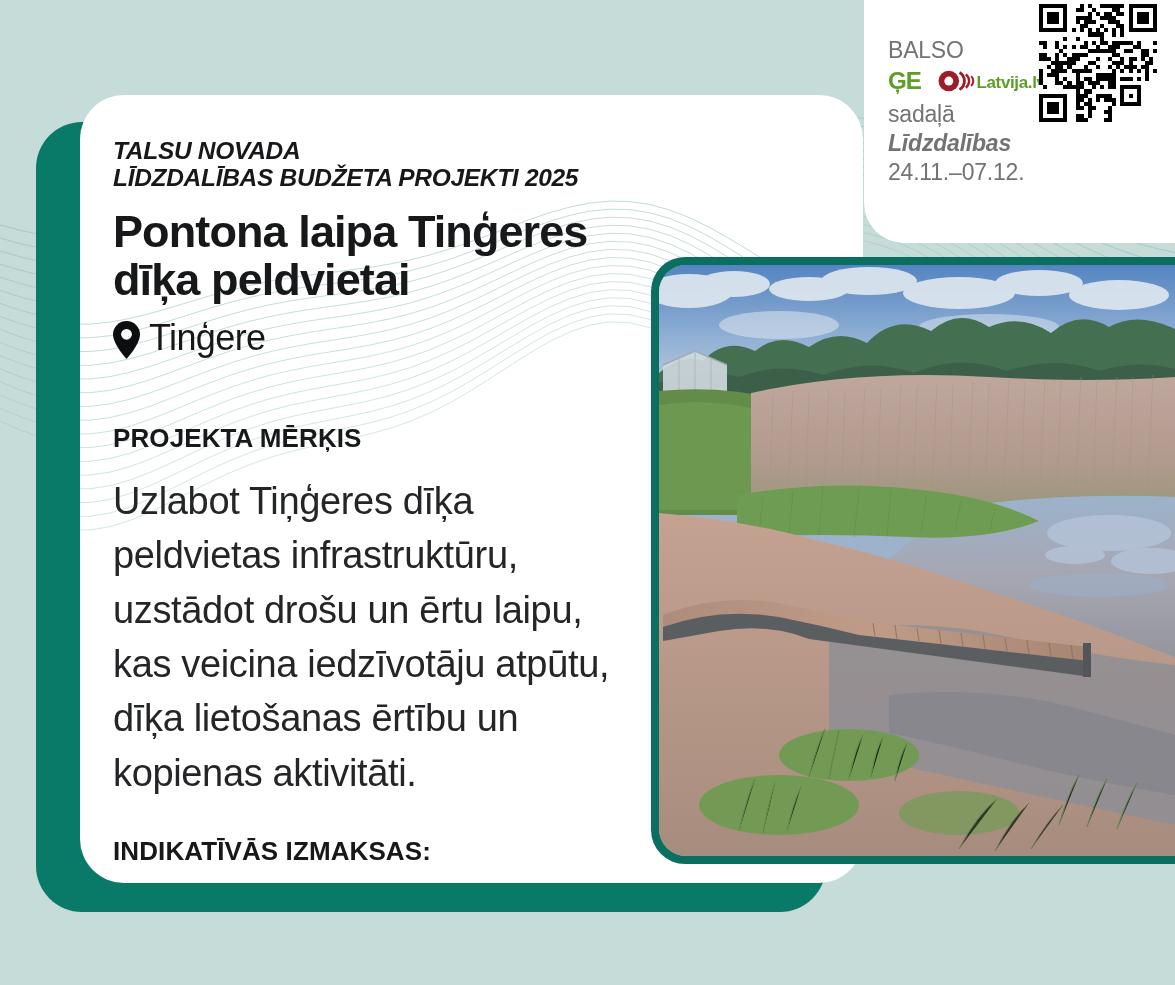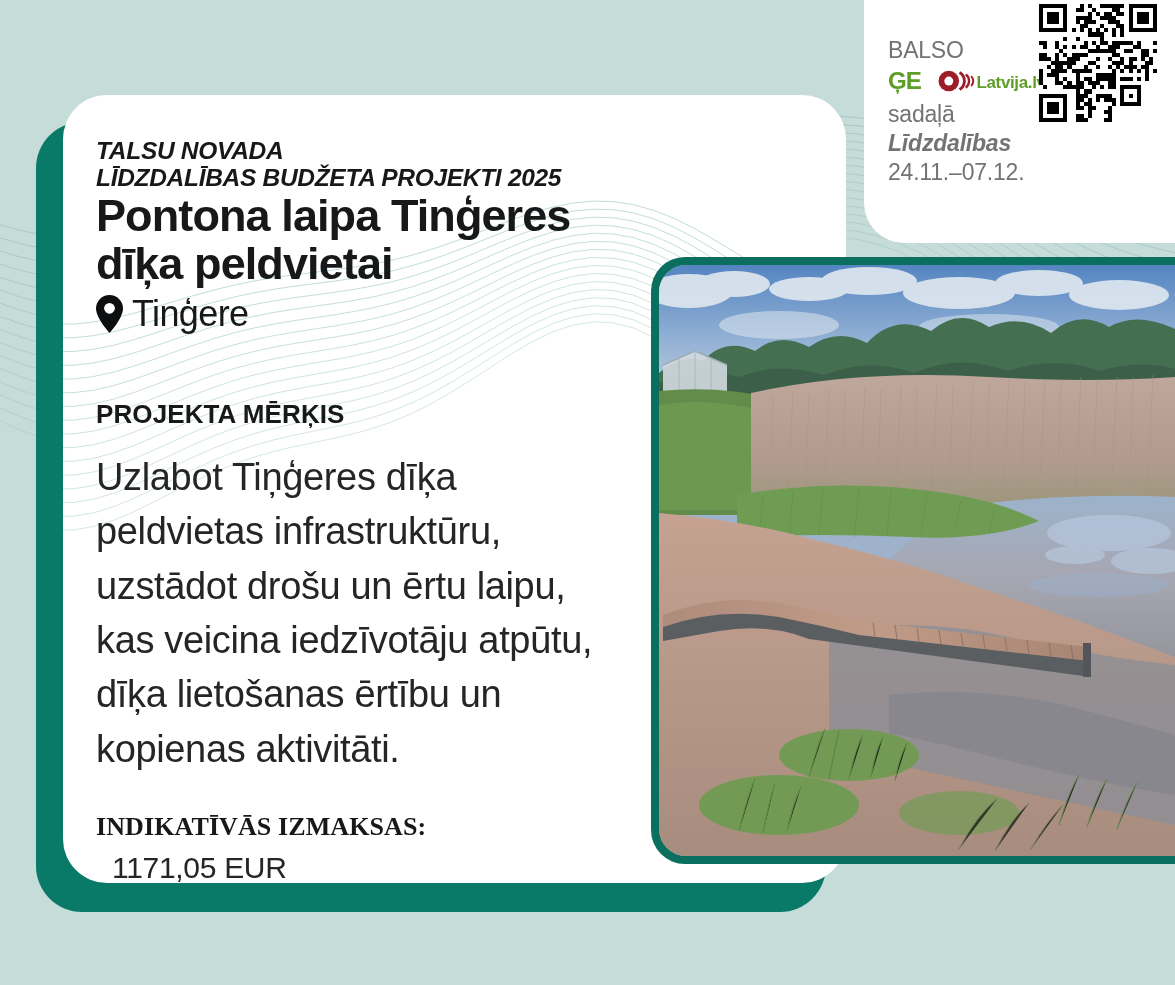--- a/index.html
+++ b/index.html
@@ -23,21 +23,21 @@
     left:36px; top:122px;
     width:790px; height:790px;
     background:#0a7a68;
     border-radius:46px;
     z-index:2;
   }
 
   
   #main-card {
     position:absolute;
-    left:63px; top:95px;
+    left:80px; top:95px;
     width:783px; height:788px;
     background:#ffffff;
     border-radius:44px;
     z-index:3;
     overflow:hidden;
   }
   #card-waves {
     position:absolute; left:-70px; top:20px; width:860px; height:420px;
     pointer-events:none;
   }
@@ -51,50 +51,50 @@
     font-weight:bold;
     font-style:italic;
     font-size:24.5px;
     line-height:1.12;
     letter-spacing:-0.3px;
     color:#16181a;
     white-space:pre-line;
   }
 
   .project-title {
-    margin-top:0;
+    margin-top:16px;
     font-size:45px;
     font-weight:bold;
     line-height:1.08;
     letter-spacing:-0.9px;
     color:#16181a;
     white-space:pre-line;
   }
 
   .location-row {
     display:flex;
-    align-items:center;
+    align-items:flex-end;
     gap:9px;
-    margin-top:4px;
+    margin-top:12px;
   }
   .pin-icon { flex:0 0 auto; display:block; }
   .location-name {
     font-size:36px;
     color:#16181a;
     letter-spacing:-0.6px;
   }
 
   .section-heading {
     font-size:26px;
     font-weight:bold;
     letter-spacing:0.1px;
     color:#16181a;
     margin-top:64px;
   }
-  .section-heading.tight { margin-top:36px;font-family:Liberation Serif, serif; }
+  .section-heading.tight { margin-top:36px; }
 
   .body-text {
     margin-top:20px;
     font-size:38px;
     line-height:1.43;
     letter-spacing:-0.35px;
     color:#232527;
     max-width:530px;
     white-space:pre-line;
   }

